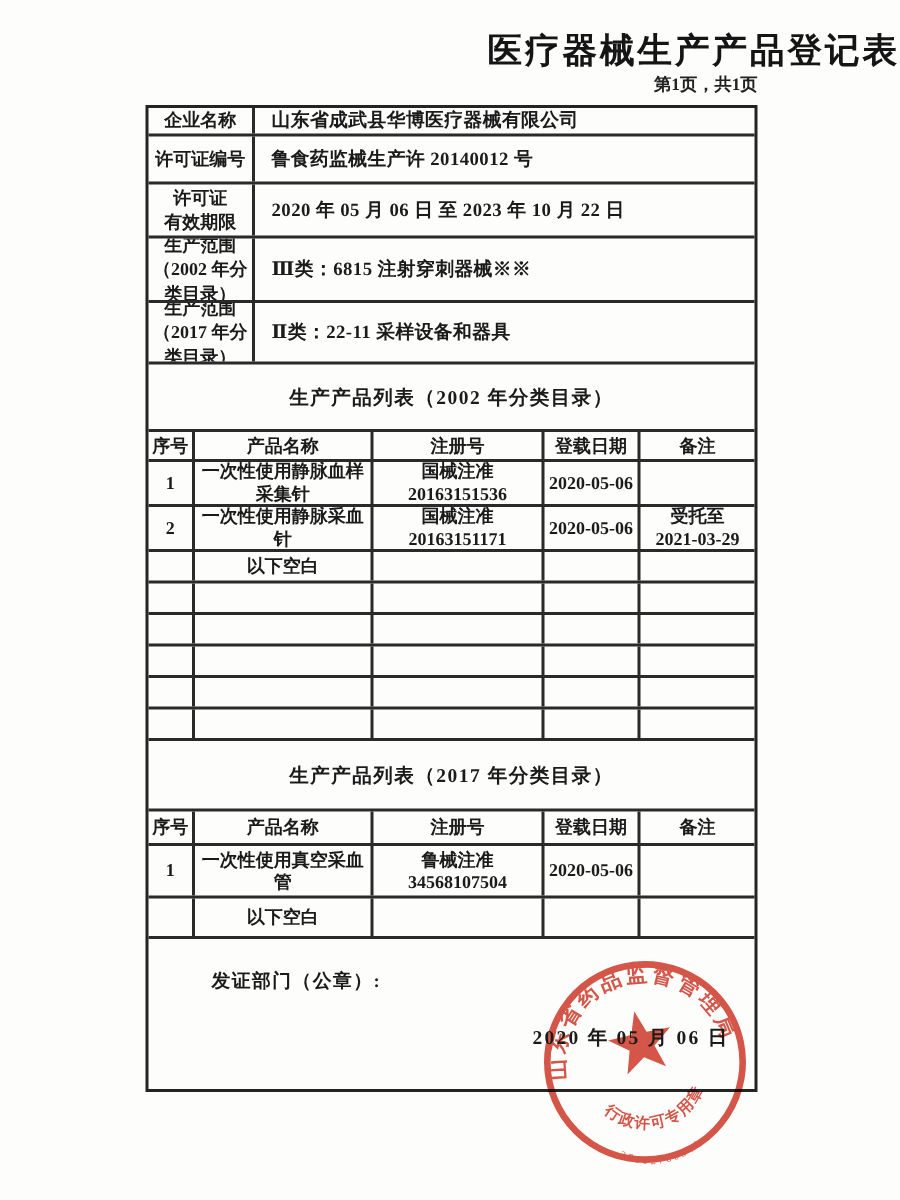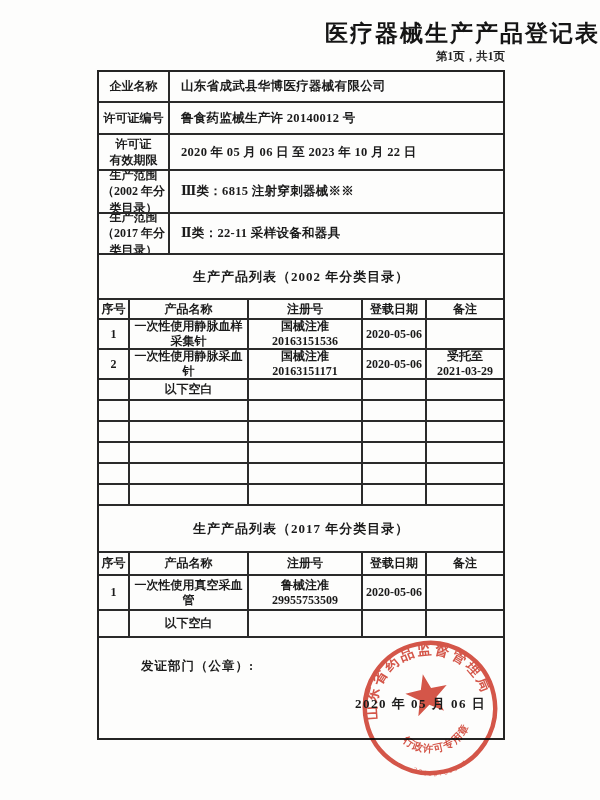--- a/index.html
+++ b/index.html
@@ -83,21 +83,21 @@
 </head>
 <body>
 
 <div class="page">
 
   <div class="doc-title">医疗器械生产产品登记表</div>
   <div class="page-info">第1页，共1页</div>
 
   <div class="form-table">
 
-    <div class="row" style="height:31px">
+    <div class="row" style="height:19px">
       <div class="cell bd label-cell">企业名称</div>
       <div class="cell value-cell">山东省成武县华博医疗器械有限公司</div>
     </div>
     <div class="row" style="height:32px">
       <div class="cell bd label-cell">许可证编号</div>
       <div class="cell value-cell">鲁食药监械生产许 20140012 号</div>
     </div>
     <div class="row" style="height:36px">
       <div class="cell bd label-cell">许可证
 有效期限</div>
@@ -199,21 +199,21 @@
       <div class="cell bd center pcell phead c0">序号</div>
       <div class="cell bd center pcell phead c1">产品名称</div>
       <div class="cell bd center pcell phead c2">注册号</div>
       <div class="cell bd center pcell phead c3">登载日期</div>
       <div class="cell center pcell phead c4">备注</div>
     </div>
     <div class="row" style="height:35px">
       <div class="cell bd center pcell c0">1</div>
       <div class="cell bd center pcell c1">一次性使用真空采血管</div>
       <div class="cell bd center pcell c2">鲁械注准
-29955753509</div>
+34568107504</div>
       <div class="cell bd center pcell c3">2020-05-06</div>
       <div class="cell center pcell c4"></div>
     </div>
     <div class="row" style="height:27px">
       <div class="cell bd center pcell c0"></div>
       <div class="cell bd center pcell c1">以下空白</div>
       <div class="cell bd center pcell c2"></div>
       <div class="cell bd center pcell c3"></div>
       <div class="cell center pcell c4"></div>
     </div>

